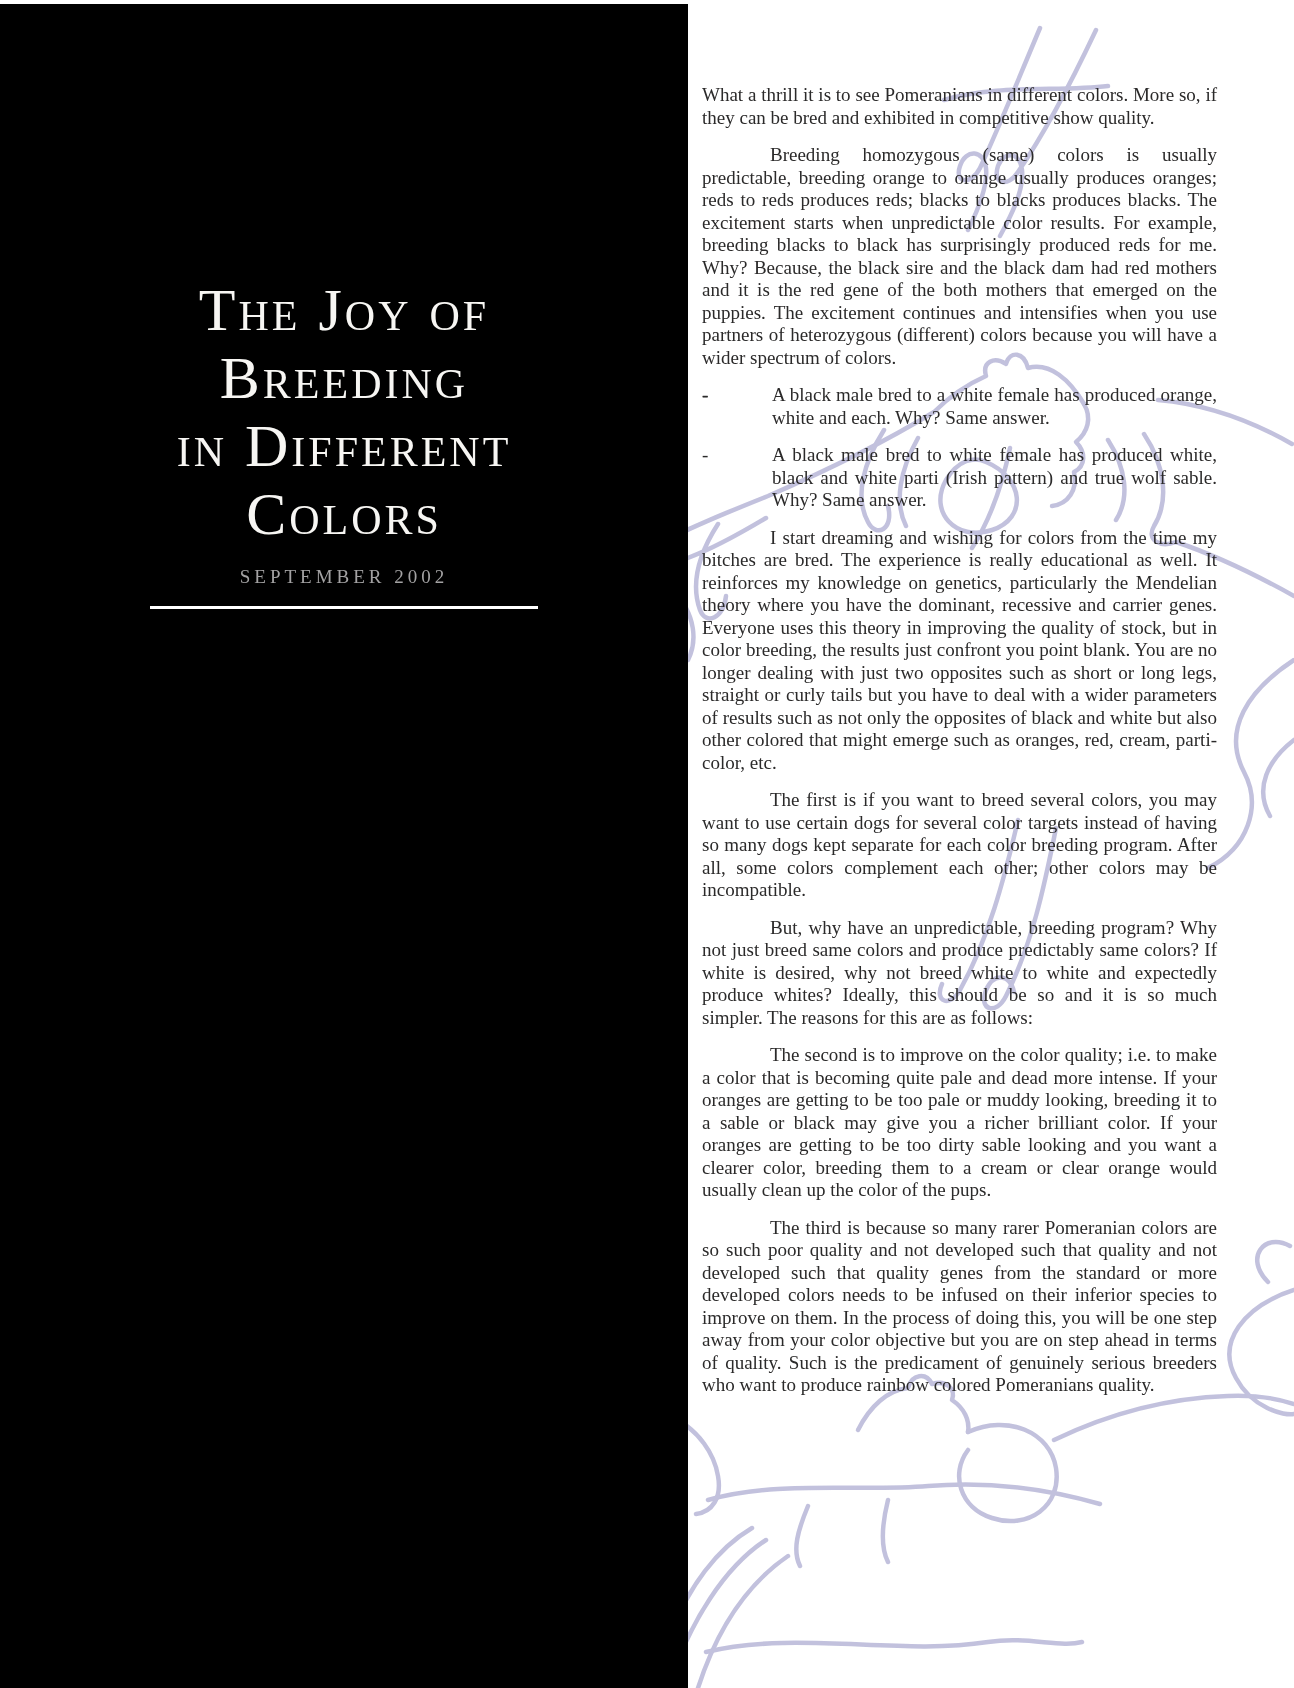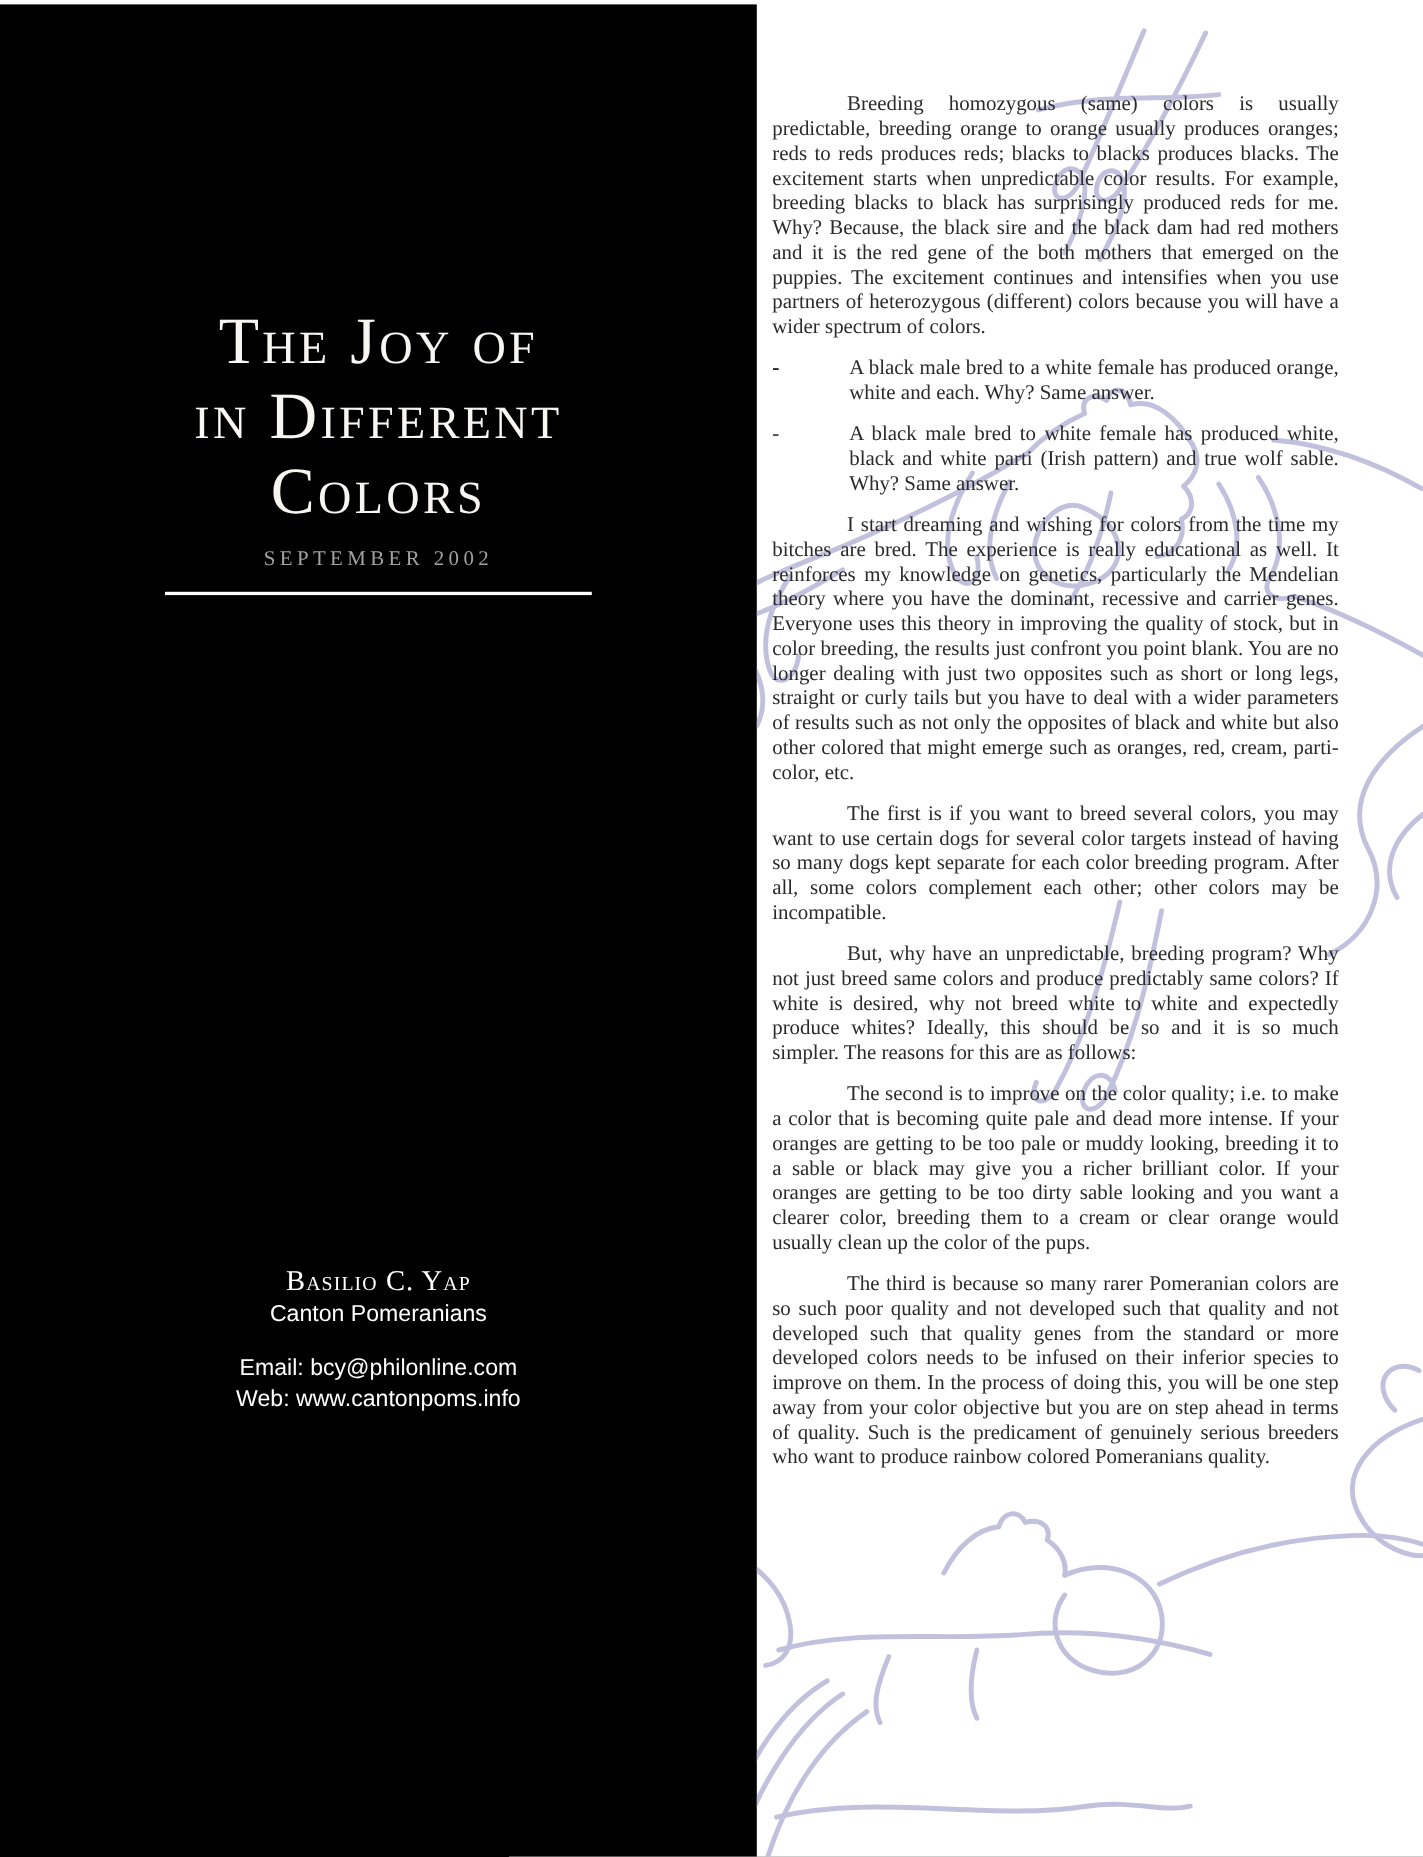--- a/index.html
+++ b/index.html
@@ -34,31 +34,26 @@
 </style>
 </head>
 <body>
 
 <div class="page">
 
   <aside class="cover">
     <div class="title-block">
       <h1 class="title">
         <span class="tline">The Joy of</span>
+        <span class="tline">Breeding</span>
         <span class="tline">in Different</span>
         <span class="tline">Colors</span>
       </h1>
       <div class="issue">SEPTEMBER 2002</div>
       <div class="rule"></div>
-    </div>
-    <div class="author-block">
-      <div class="author-name">Basilio C. Yap</div>
-      <div class="kennel">Canton Pomeranians</div>
-      <div class="contact email">Email: bcy@philonline.com</div>
-      <div class="contact web">Web: www.cantonpoms.info</div>
     </div>
   </aside>
 
   <main class="content">
 
     <svg class="watermark" viewBox="0 0 606 1688" xmlns="http://www.w3.org/2000/svg" aria-hidden="true">
       <g stroke="#b3b2d5" stroke-width="4.5" fill="none" stroke-linecap="round" stroke-linejoin="round" opacity="0.8">
 
         <path d="M 352 28 C 330 80, 310 130, 292 168 C 283 186, 266 183, 272 166 C 278 148, 296 150, 298 168 C 300 186, 290 210, 280 230"></path>
         <path d="M 408 30 C 382 85, 352 140, 330 172 C 320 188, 304 184, 310 166 C 316 150, 332 152, 334 170 C 336 190, 324 214, 312 236"></path>
@@ -82,20 +77,21 @@
         <path d="M 606 1290 C 556 1306, 528 1342, 548 1378 C 564 1408, 596 1416, 606 1414 M 580 1282 C 556 1258, 576 1232, 602 1246"></path>
         <path d="M 20 1500 C 90 1480, 170 1492, 240 1486 C 310 1480, 370 1492, 412 1504 M 120 1506 C 110 1530, 104 1550, 112 1566 M 200 1500 C 194 1524, 192 1546, 200 1562"></path>
         <path d="M -10 1420 C 10 1432, 26 1452, 30 1476 C 34 1498, 24 1512, 8 1514"></path>
 
         <path d="M -20 1688 C 2 1620, 38 1566, 78 1540 M 10 1688 C 30 1626, 62 1582, 100 1556 M -20 1640 C 0 1586, 30 1548, 64 1528"></path>
         <path d="M 18 1652 C 110 1630, 210 1656, 300 1642 C 340 1636, 372 1648, 394 1642"></path>
       </g>
     </svg>
 
     <div class="col">
+      <p class="p">What a thrill it is to see Pomeranians in different colors. More so, if they can be bred and exhibited in competitive show quality.</p>
       <p class="p indent">Breeding homozygous (same) colors is usually predictable, breeding orange to orange usually produces oranges; reds to reds produces reds; blacks to blacks produces blacks. The excitement starts when unpredictable color results. For example, breeding blacks to black has surprisingly produced reds for me. Why? Because, the black sire and the black dam had red mothers and it is the red gene of the both mothers that emerged on the puppies. The excitement continues and intensifies when you use partners of heterozygous (different) colors because you will have a wider spectrum of colors.</p>
 
       <div class="bullet">
         <span class="dash">-</span>
       </div>
       <div class="bullet">
         <span class="dash">-</span>
         <p class="btext">A black male bred to a white female has produced orange, white and each. Why? Same answer.</p>
       </div>
       <div class="bullet">

